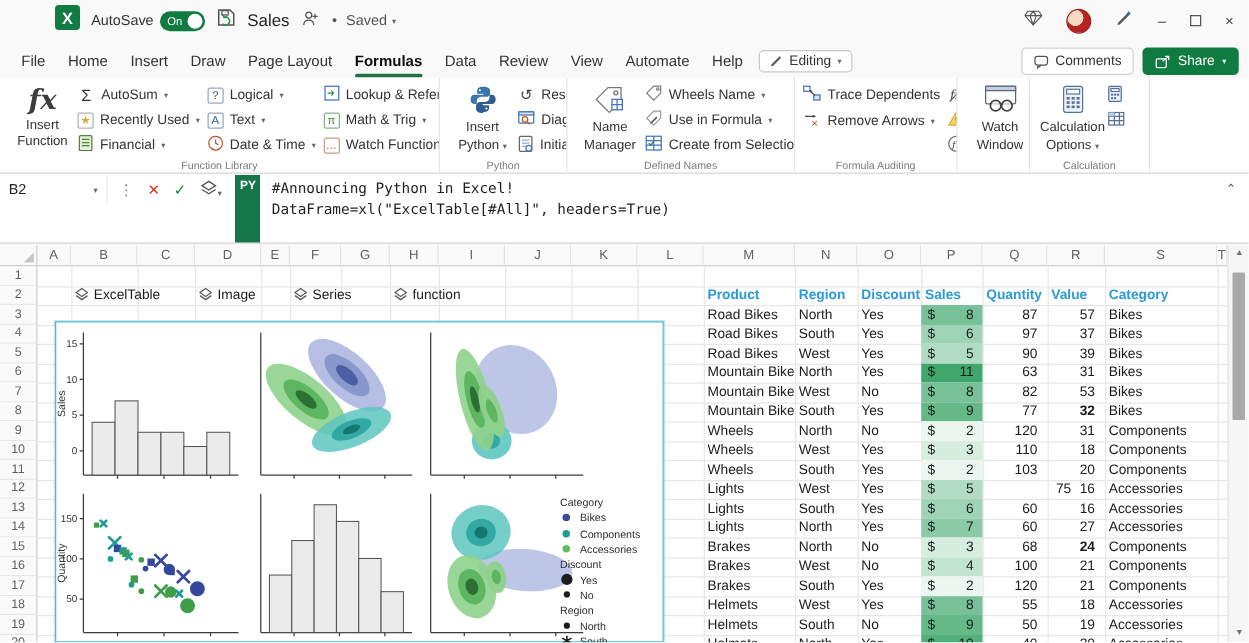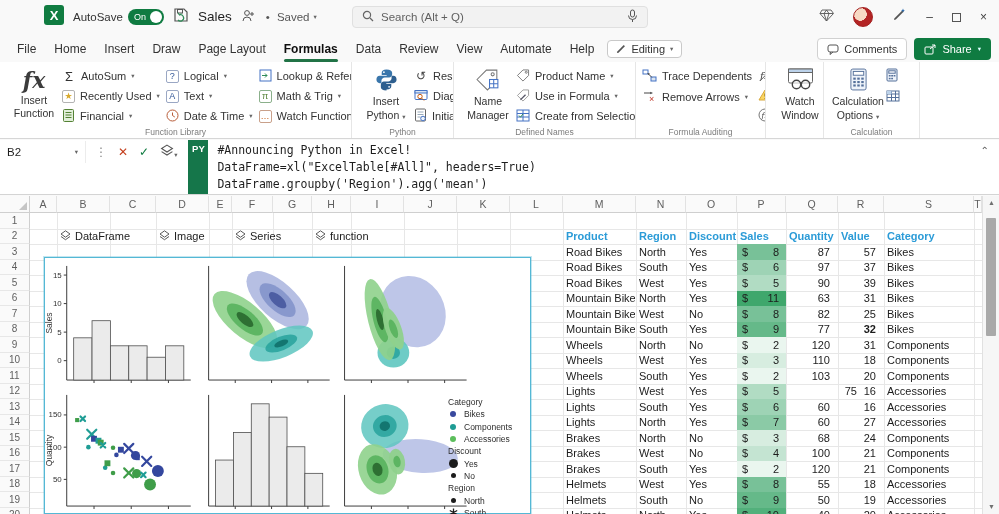--- a/index.html
+++ b/index.html
@@ -91,31 +91,20 @@
             <path d="M5.2 5.6 l1 2.4 2.2-1.3" fill="none" stroke="#2e8b57"></path>
           </svg></span>
       <span class="doc-title">Sales</span>
       <span><svg width="16" height="13" viewBox="0 0 16 13">
             <circle cx="6" cy="4" r="2.4" fill="none" stroke="#555"></circle>
             <path d="M2 12 q0-4 4-4 t4 4" fill="none" stroke="#555"></path>
             <path d="M11 3 v4 M9 5 h4" stroke="#555"></path>
           </svg></span>
       <span class="saved">•&nbsp;<span>Saved</span> <span class="chev">▾</span></span>
     </div>
-    <div class="searchbox">
-      <span><svg width="12" height="12" viewBox="0 0 12 12">
-            <circle cx="5" cy="5" r="3.6" fill="none" stroke="#666" stroke-width="1.2"></circle>
-            <path d="M8 8 L11 11" stroke="#666" stroke-width="1.2"></path>
-          </svg></span>
-      <span>Search (Alt + Q)</span>
-      <span class="mic"><svg width="11" height="14" viewBox="0 0 11 14">
-            <rect x="3.5" y="1" width="4" height="7" rx="2" fill="none" stroke="#555"></rect>
-            <path d="M1.5 6.5 a4 4 0 0 0 8 0 M5.5 10.5 V13" fill="none" stroke="#555"></path>
-          </svg></span>
-    </div>
     <div class="tb-right">
       <span><svg width="15" height="13" viewBox="0 0 15 13">
             <path d="M3 1 h9 l2.5 3.5 L7.5 12 1 4.5 Z M1 4.5 h13 M5 4.5 L7.5 1 l2.5 3.5 L7.5 12 Z" fill="none" stroke="#555" stroke-width="0.9"></path>
           </svg></span>
       <span class="avatar"></span>
       <span><svg width="15" height="15" viewBox="0 0 15 15">
             <path d="M2 13 l1.8-.5 8-8 L10.5 3.2 l-8 8 Z" fill="#555"></path>
             <path d="M11 1.5 l.6 1.4 1.4.6 -1.4.6 -.6 1.4 -.6-1.4 -1.4-.6 1.4-.6 Z" fill="#2b6cb0"></path>
           </svg></span>
       <span class="wbtn">–</span>
@@ -279,21 +268,21 @@
             </svg></span>
           <span>Name</span>
           <span>Manager</span>
         </div>
         <div class="bcol">
           <div class="bsmall">
             <span><svg width="14" height="13" viewBox="0 0 14 14">
                 <path d="M1 7 L7 1 H13 V7 L7 13 Z" fill="#fff" stroke="#777"></path>
                 <circle cx="10.5" cy="3.5" r="1.1" fill="none" stroke="#777"></circle>
               </svg></span>
-            <span>Product Name</span>
+            <span>Wheels Name</span>
             <span class="chev">▾</span>
           </div>
           <div class="bsmall">
             <span><svg width="14" height="13" viewBox="0 0 14 14">
                 <path d="M1 7 L7 1 H13 V7 L7 13 Z" fill="#fff" stroke="#999"></path>
                 <path d="M4 12 l1.2-.3 5-5 -1-1 -5 5 Z" fill="#556"></path>
               </svg></span>
             <span>Use in Formula</span>
             <span class="chev">▾</span>
           </div>
@@ -421,21 +410,21 @@
       <span style="color:#c43e1c;">✕</span>
       <span style="color:#107C41;">✓</span>
       <span><svg width="14" height="13" viewBox="0 0 12 12">
             <path d="M6 1 L11 4.2 6 7.4 1 4.2 Z" fill="none" stroke="#555"></path>
             <path d="M1 7 L6 10.2 11 7" fill="none" stroke="#555"></path>
           </svg><span class="chev">▾</span></span>
     </div>
     <div class="pystrip">
         <span>PY</span>
       </div>
-    <div class="fbcode" id="fbcode"><div>#Announcing Python in Excel!</div><div>DataFrame=xl("ExcelTable[#All]", headers=True)</div><div>DataFrame.groupby('Region').agg('mean')</div></div>
+    <div class="fbcode" id="fbcode"><div>#Announcing Python in Excel!</div><div>DataFrame=xl("ExcelTable[#All]", headers=True)</div></div>
     <div class="fbcollapse">⌃</div>
   </div>
 
   <div class="sheet">
     <div id="gridlines">
         <div class="gridv" style="left: 57px; height: 301px;"></div>
         <div class="gridv" style="left: 110px; height: 301px;"></div>
         <div class="gridv" style="left: 156px; height: 301px;"></div>
         <div class="gridv" style="left: 209px; height: 301px;"></div>
         <div class="gridv" style="left: 232px; height: 301px;"></div>
@@ -519,21 +508,21 @@
       </div>
     <div class="corner"></div>
     <div id="cards">
         <div class="card" style="left: 60px; top: 32.5px; height: 15.5px;">
           <span style="display: inline-flex;">
             <svg width="11" height="12" viewBox="0 0 11 12">
               <path d="M5.5 0.8 L10 4 5.5 7.2 1 4 Z" fill="none" stroke="#5a5a5a"></path>
               <path d="M1 6.5 L5.5 9.7 10 6.5" fill="none" stroke="#5a5a5a"></path>
             </svg>
           </span>
-          <span>DataFrame</span>
+          <span>ExcelTable</span>
         </div>
         <div class="card" style="left: 159px; top: 32.5px; height: 15.5px;">
           <span style="display: inline-flex;">
             <svg width="11" height="12" viewBox="0 0 11 12">
               <path d="M5.5 0.8 L10 4 5.5 7.2 1 4 Z" fill="none" stroke="#5a5a5a"></path>
               <path d="M1 6.5 L5.5 9.7 10 6.5" fill="none" stroke="#5a5a5a"></path>
             </svg>
           </span>
           <span>Image</span>
         </div>
@@ -605,21 +594,21 @@
         <div class="cell" style="top: 94.5px; height: 15.5px; left: 838px; width: 38px; justify-content: flex-end;">31</div>
         <div class="cell" style="top: 94.5px; height: 15.5px; left: 887px; width: 86px;">Bikes</div>
         <div class="cell" style="top: 110px; height: 15.5px; left: 566px; width: 69px;">Mountain Bikes</div>
         <div class="cell" style="top: 110px; height: 15.5px; left: 639px; width: 46px;">West</div>
         <div class="cell" style="top: 110px; height: 15.5px; left: 689px; width: 47px;">No</div>
         <div class="cell" style="top: 110px; height: 15.5px; left: 737px; width: 49px; background: rgb(120, 193, 152); justify-content: space-between; padding: 0px 7px 0px 5px;">
           <span>$</span>
           <span>8</span>
         </div>
         <div class="cell" style="top: 110px; height: 15.5px; left: 786px; width: 44px; justify-content: flex-end;">82</div>
-        <div class="cell" style="top: 110px; height: 15.5px; left: 838px; width: 38px; justify-content: flex-end;">25</div>
+        <div class="cell" style="top: 110px; height: 15.5px; left: 838px; width: 38px; justify-content: flex-end;">53</div>
         <div class="cell" style="top: 110px; height: 15.5px; left: 887px; width: 86px;">Bikes</div>
         <div class="cell" style="top: 125.5px; height: 15.5px; left: 566px; width: 69px;">Mountain Bikes</div>
         <div class="cell" style="top: 125.5px; height: 15.5px; left: 639px; width: 46px;">South</div>
         <div class="cell" style="top: 125.5px; height: 15.5px; left: 689px; width: 47px;">Yes</div>
         <div class="cell" style="top: 125.5px; height: 15.5px; left: 737px; width: 49px; background: rgb(101, 185, 137); justify-content: space-between; padding: 0px 7px 0px 5px;">
           <span>$</span>
           <span>9</span>
         </div>
         <div class="cell" style="top: 125.5px; height: 15.5px; left: 786px; width: 44px; justify-content: flex-end;">77</div>
         <div class="cell" style="top: 125.5px; height: 15.5px; left: 838px; width: 38px; justify-content: flex-end; font-weight: bold;">32</div>
@@ -685,21 +674,21 @@
         <div class="cell" style="top: 218.5px; height: 15.5px; left: 838px; width: 38px; justify-content: flex-end;">27</div>
         <div class="cell" style="top: 218.5px; height: 15.5px; left: 887px; width: 86px;">Accessories</div>
         <div class="cell" style="top: 234px; height: 15.5px; left: 566px; width: 69px;">Brakes</div>
         <div class="cell" style="top: 234px; height: 15.5px; left: 639px; width: 46px;">North</div>
         <div class="cell" style="top: 234px; height: 15.5px; left: 689px; width: 47px;">No</div>
         <div class="cell" style="top: 234px; height: 15.5px; left: 737px; width: 49px; background: rgb(215, 237, 224); justify-content: space-between; padding: 0px 7px 0px 5px;">
           <span>$</span>
           <span>3</span>
         </div>
         <div class="cell" style="top: 234px; height: 15.5px; left: 786px; width: 44px; justify-content: flex-end;">68</div>
-        <div class="cell" style="top: 234px; height: 15.5px; left: 838px; width: 38px; justify-content: flex-end;">24</div>
+        <div class="cell" style="top: 234px; height: 15.5px; left: 838px; width: 38px; justify-content: flex-end; font-weight: bold;">24</div>
         <div class="cell" style="top: 234px; height: 15.5px; left: 887px; width: 86px;">Components</div>
         <div class="cell" style="top: 249.5px; height: 15.5px; left: 566px; width: 69px;">Brakes</div>
         <div class="cell" style="top: 249.5px; height: 15.5px; left: 639px; width: 46px;">West</div>
         <div class="cell" style="top: 249.5px; height: 15.5px; left: 689px; width: 47px;">No</div>
         <div class="cell" style="top: 249.5px; height: 15.5px; left: 737px; width: 49px; background: rgb(196, 228, 210); justify-content: space-between; padding: 0px 7px 0px 5px;">
           <span>$</span>
           <span>4</span>
         </div>
         <div class="cell" style="top: 249.5px; height: 15.5px; left: 786px; width: 44px; justify-content: flex-end;">100</div>
         <div class="cell" style="top: 249.5px; height: 15.5px; left: 838px; width: 38px; justify-content: flex-end;">21</div>

